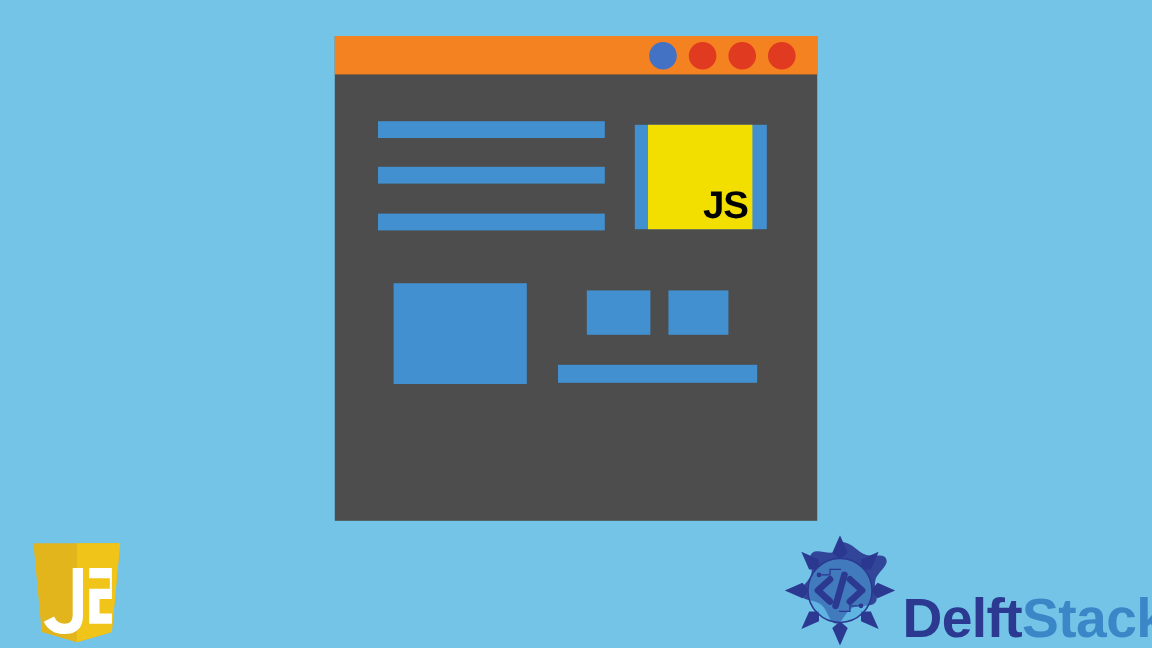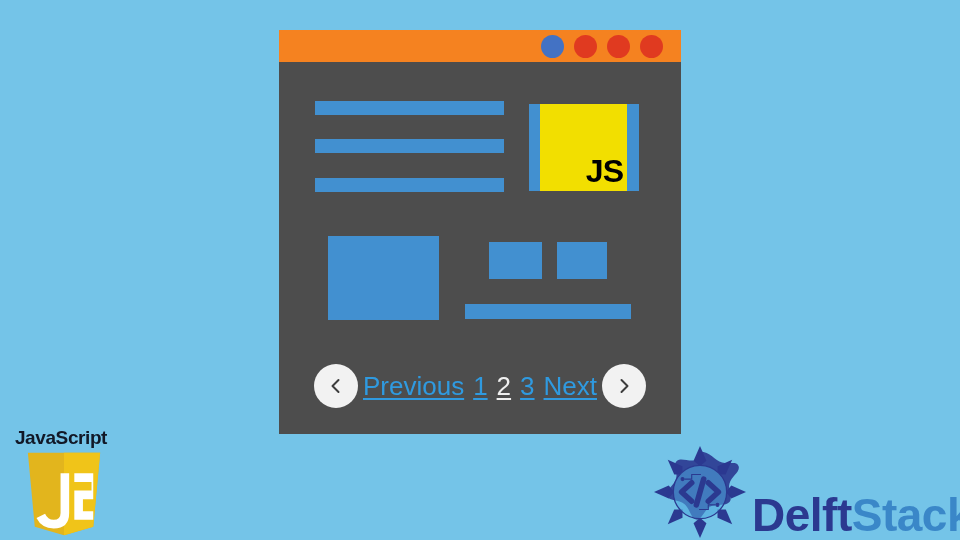--- a/index.html
+++ b/index.html
@@ -219,48 +219,24 @@
 
       <div id="js-tile-backing"></div>
       <div id="js-tile-square"></div>
       <div id="js-tile-label">JS</div>
 
       <div class="blk" id="big-block"></div>
       <div class="blk" id="small-block-1"></div>
       <div class="blk" id="small-block-2"></div>
       <div class="blk" id="wide-bar"></div>
 
-      <div id="pagination">
-
-        <div class="nav-circle">
-          <svg width="20" height="20" viewBox="0 0 20 20">
-            <polyline points="12.5,4 6.5,10 12.5,16" fill="none" stroke="#3d3d3d" stroke-width="2" stroke-linecap="round" stroke-linejoin="round"></polyline>
-          </svg>
-        </div>
-
-        <div id="page-links">
-          <a class="page-link" href="#">Previous</a>
-          <a class="page-link" href="#">1</a>
-          <a class="page-link current" href="#">2</a>
-          <a class="page-link" href="#">3</a>
-          <a class="page-link" href="#">Next</a>
-        </div>
-
-        <div class="nav-circle">
-          <svg width="20" height="20" viewBox="0 0 20 20">
-            <polyline points="7.5,4 13.5,10 7.5,16" fill="none" stroke="#3d3d3d" stroke-width="2" stroke-linecap="round" stroke-linejoin="round"></polyline>
-          </svg>
-        </div>
-
-      </div>
     </div>
   </div>
 
   <div id="javascript-logo">
-    <div id="javascript-wordmark">JavaScript</div>
     <svg id="javascript-shield" viewBox="0 0 100 100">
       <path d="M8 2 L92 2 L84 88 L50 98 L16 88 Z" fill="#e2b51d"></path>
       <path d="M50 2 L92 2 L84 88 L50 98 Z" fill="#f0c419"></path>
       <path d="M46 26 L46 72 Q46 80 38 80 Q31 80 28 73 L18 78 Q24 90 38 90 Q56 90 56 72 L56 26 Z" fill="#ffffff"></path>
       <path d="M62 26 L62 36 L82 36 L82 46 L62 46 L62 80 L84 80 L84 70 L72 70 L72 56 L84 56 L84 26 Z" fill="#ffffff"></path>
     </svg>
   </div>
 
   <div id="delftstack-logo">
     <svg id="delftstack-emblem" width="96" height="92" viewBox="0 0 100 100">

